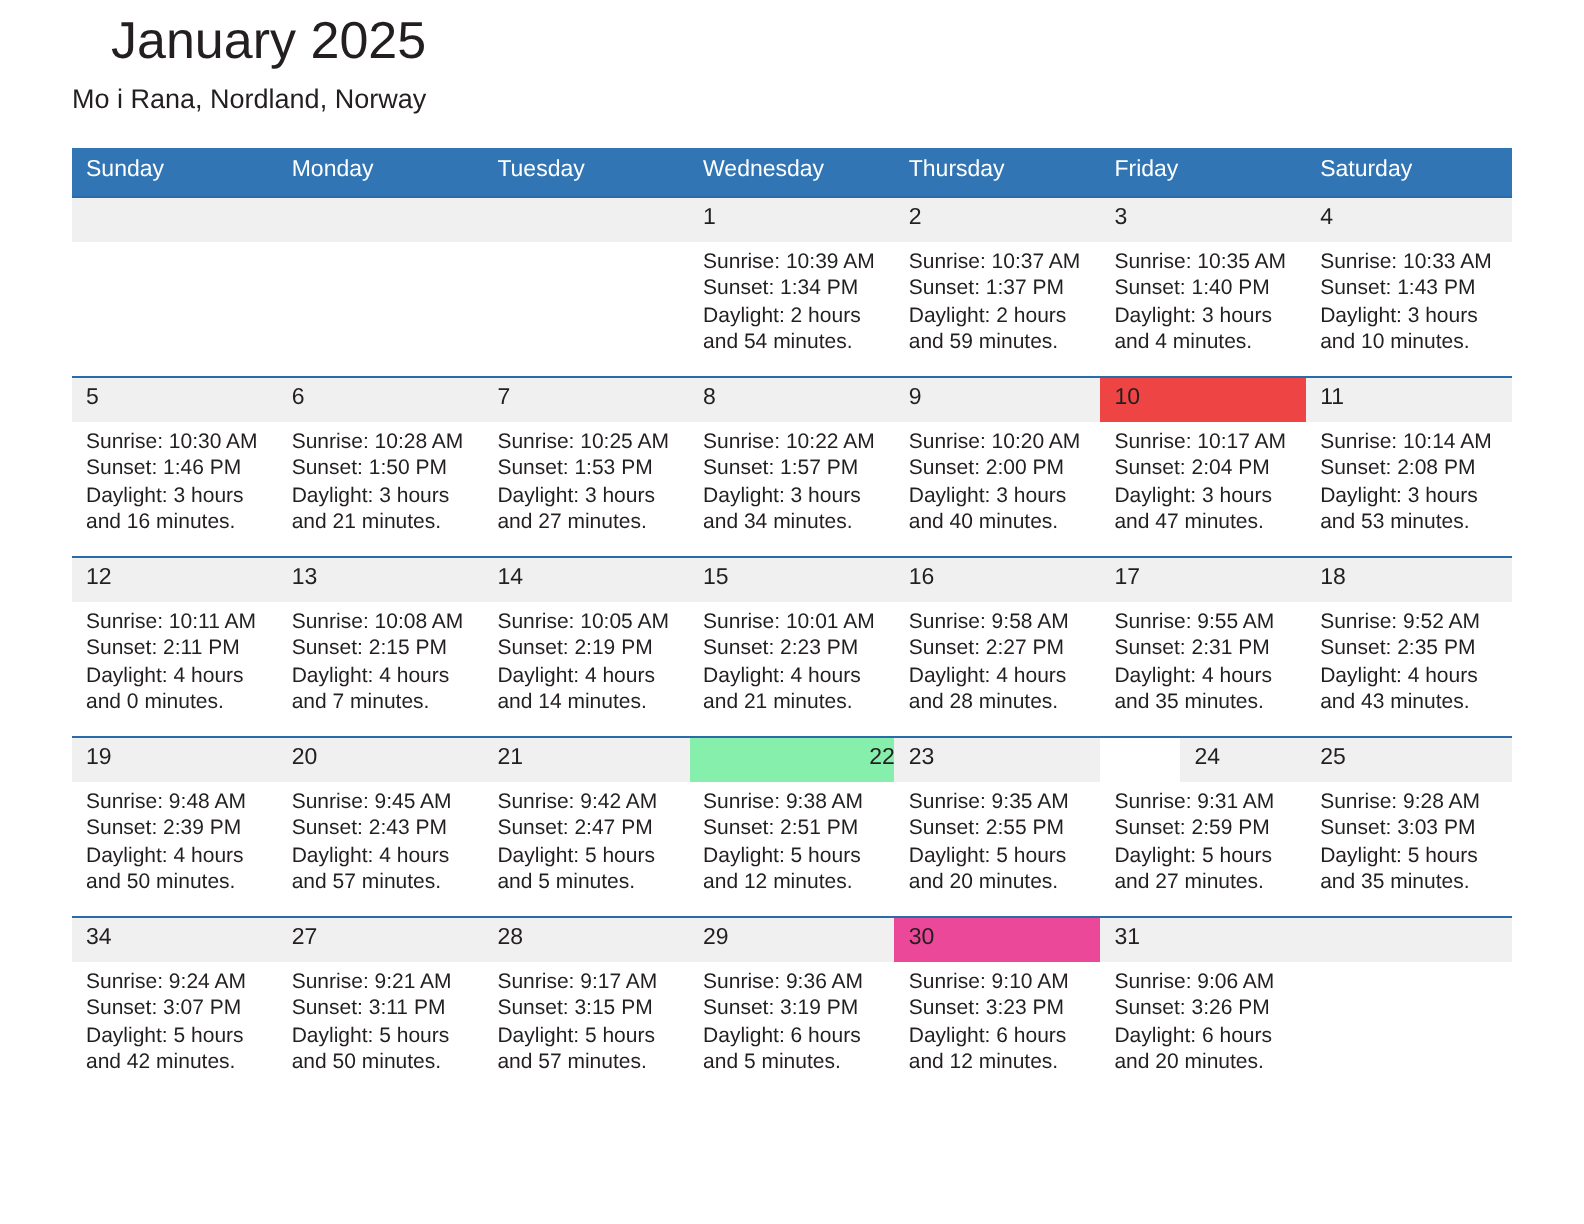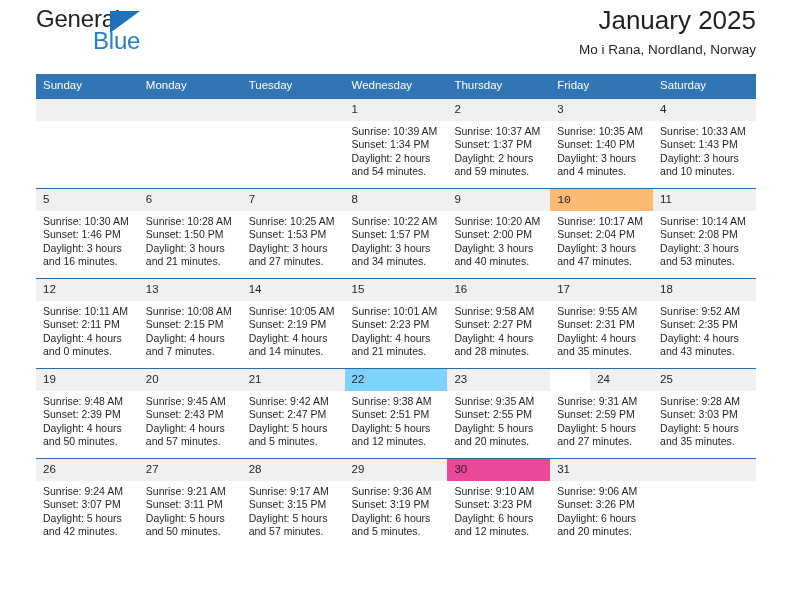--- a/index.html
+++ b/index.html
@@ -127,25 +127,20 @@
     color: #231f20;
   }
   .details div { white-space: nowrap; }
 </style>
 </head>
 <body>
 
 <div class="page">
 
   <div class="masthead">
-    <div class="logo">
-      <span class="logo-general">General</span>
-      <span class="logo-triangle" style="border-left-color: rgb(29, 114, 187);"></span>
-      <span class="logo-blue" style="color: rgb(37, 129, 196);">Blue</span>
-    </div>
     <div class="titleblock">
       <h1 class="cal-title">January 2025</h1>
       <p class="cal-subtitle">Mo i Rana, Nordland, Norway</p>
     </div>
   </div>
 
   <table class="calendar">
     <colgroup>
       <col>
         <col>
@@ -254,21 +249,21 @@
           <td style="border-top-color: rgb(43, 108, 168);">
             <div class="daynum" style="background: rgb(240, 240, 240);">9</div>
             <div class="details">
               <div>Sunrise: 10:20 AM</div>
               <div>Sunset: 2:00 PM</div>
               <div>Daylight: 3 hours</div>
               <div>and 40 minutes.</div>
             </div>
           </td>
           <td style="border-top-color: rgb(43, 108, 168);">
-            <div class="daynum" style="background: #fdba74; font-family: Liberation Mono, monospace;">10</div>
+            <div class="daynum" style="background: #ef4444;">10</div>
             <div class="details">
               <div>Sunrise: 10:17 AM</div>
               <div>Sunset: 2:04 PM</div>
               <div>Daylight: 3 hours</div>
               <div>and 47 minutes.</div>
             </div>
           </td>
           <td style="border-top-color: rgb(43, 108, 168);">
             <div class="daynum" style="background: rgb(240, 240, 240);">11</div>
             <div class="details">
@@ -366,21 +361,21 @@
           <td style="border-top-color: rgb(43, 108, 168);">
             <div class="daynum" style="background: rgb(240, 240, 240);">21</div>
             <div class="details">
               <div>Sunrise: 9:42 AM</div>
               <div>Sunset: 2:47 PM</div>
               <div>Daylight: 5 hours</div>
               <div>and 5 minutes.</div>
             </div>
           </td>
           <td style="border-top-color: rgb(43, 108, 168);">
-            <div class="daynum" style="background: #7dd3fc;">22</div>
+            <div class="daynum" style="background: #86efac; text-align: right;">22</div>
             <div class="details">
               <div>Sunrise: 9:38 AM</div>
               <div>Sunset: 2:51 PM</div>
               <div>Daylight: 5 hours</div>
               <div>and 12 minutes.</div>
             </div>
           </td>
           <td style="border-top-color: rgb(43, 108, 168);">
             <div class="daynum" style="background: rgb(240, 240, 240);">23</div>
             <div class="details">
@@ -404,21 +399,21 @@
             <div class="details">
               <div>Sunrise: 9:28 AM</div>
               <div>Sunset: 3:03 PM</div>
               <div>Daylight: 5 hours</div>
               <div>and 35 minutes.</div>
             </div>
           </td>
         </tr>
         <tr class="last">
           <td style="border-top-color: rgb(43, 108, 168);">
-            <div class="daynum" style="background: rgb(240, 240, 240);">26</div>
+            <div class="daynum" style="background: rgb(240, 240, 240);">34</div>
             <div class="details">
               <div>Sunrise: 9:24 AM</div>
               <div>Sunset: 3:07 PM</div>
               <div>Daylight: 5 hours</div>
               <div>and 42 minutes.</div>
             </div>
           </td>
           <td style="border-top-color: rgb(43, 108, 168);">
             <div class="daynum" style="background: rgb(240, 240, 240);">27</div>
             <div class="details">

